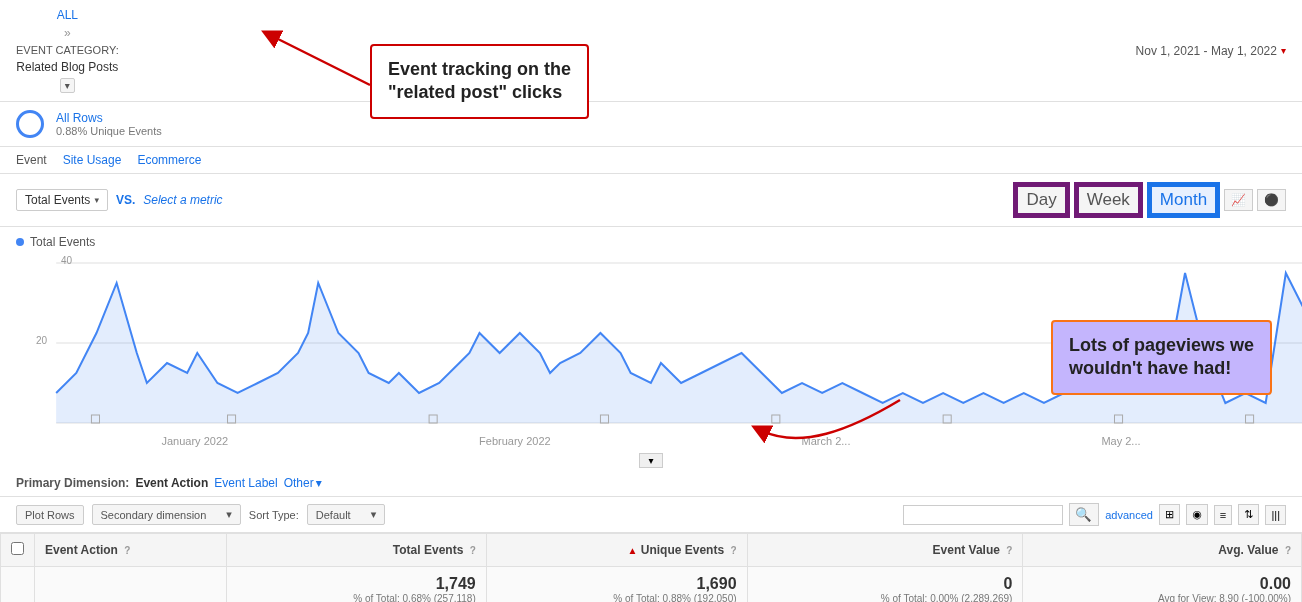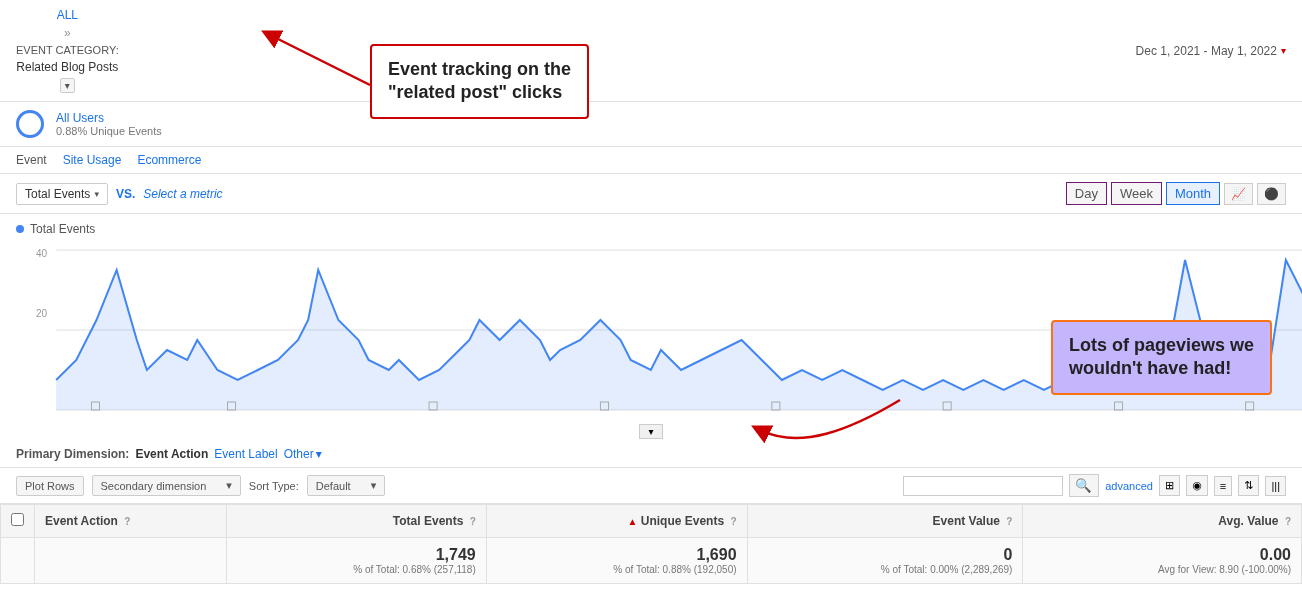--- a/index.html
+++ b/index.html
@@ -35,34 +35,34 @@
     .subtab.blue { color: #1a73e8; }
 
     
     .metric-row { display: flex; align-items: center; justify-content: space-between; padding: 8px 16px; border-bottom: 1px solid #e0e0e0; }
     .metric-left { display: flex; align-items: center; gap: 8px; }
     .metric-select { display: flex; align-items: center; gap: 4px; border: 1px solid #ccc; padding: 3px 8px; border-radius: 2px; font-size: 12px; cursor: pointer; background: #fff; }
     .metric-select .arrow { font-size: 9px; color: #555; }
     .vs-text { font-size: 12px; color: #1a73e8; font-weight: bold; }
     .select-metric { color: #1a73e8; font-size: 12px; cursor: pointer; font-style: italic; }
     .metric-right { display: flex; align-items: center; gap: 4px; }
-    .view-btn { padding: 3px 8px; font-size: 13px; border: 1px solid #701a75; background: #f5f5f5; cursor: pointer; color: #555; }
+    .view-btn { padding: 3px 8px; font-size: 17px; border: 5px solid #701a75; background: #f5f5f5; cursor: pointer; color: #555; }
     .view-btn.active { background: #e8f0fe; color: #1a73e8; border-color: #1a73e8; }
     .icon-btn { padding: 3px 6px; border: 1px solid #ccc; background: #f5f5f5; cursor: pointer; font-size: 12px; }
 
     
     .chart-area { padding: 8px 16px 0; position: relative; }
     .chart-legend { display: flex; align-items: center; gap: 6px; margin-bottom: 4px; }
     .legend-dot { width: 8px; height: 8px; border-radius: 50%; background: #4285f4; }
     .legend-label { font-size: 12px; color: #555; }
     .chart-container { position: relative; height: 180px; width: 100%; }
     .chart-svg { width: 100%; height: 100%; }
     .y-label { position: absolute; left: 0; font-size: 10px; color: #999; }
-    .y-label-40 { top: 8px; }
-    .y-label-20 { top: 68px; }
+    .y-label-40 { top: 2px; margin-left: 25px; }
+    .y-label-20 { top: 82px; }
     .x-labels { display: flex; justify-content: space-around; padding: 2px 20px; font-size: 11px; color: #999; }
 
     
     .annotation-box-2 { position: absolute; top: 310px; right: 20px; background: #c4b5fd; border: 2px solid #f97316; padding: 12px 16px; border-radius: 4px; font-size: 18px; font-weight: bold; color: #222; line-height: 1.3; z-index: 10; max-width: 280px; }
 
     
     .primary-dim-row { padding: 6px 16px; display: flex; align-items: center; gap: 6px; font-size: 12px; color: #555; border-bottom: 1px solid #e0e0e0; }
     .pd-label { font-weight: bold; }
     .pd-link { color: #1a73e8; cursor: pointer; }
     .pd-dropdown { display: flex; align-items: center; gap: 2px; cursor: pointer; color: #1a73e8; }
@@ -102,29 +102,29 @@
 
   <div class="header">
     <div class="breadcrumb">
       <span class="all">ALL</span>
       <span class="sep">»</span>
       <span class="event-cat">EVENT CATEGORY:</span>
       <span class="event-val">Related Blog Posts</span>
       <span class="dropdown-arrow">▾</span>
     </div>
     <div class="date-range">
-      <span>Dec 1, 2021 - May 1, 2022</span>
+      <span>Nov 1, 2021 - May 1, 2022</span>
       <span class="arrow">▾</span>
     </div>
   </div>
 
   <div class="segment-bar">
     <div class="segment-icon"></div>
     <div class="segment-info">
-      <div class="segment-name">All Users</div>
+      <div class="segment-name">All Rows</div>
       <div class="segment-pct">0.88% Unique Events</div>
     </div>
   </div>
 
   <div class="subtabs-row">
     <span class="subtab">Event</span>
     <span class="subtab blue">Site Usage</span>
     <span class="subtab blue">Ecommerce</span>
   </div>
 
@@ -166,20 +166,26 @@
 
         <rect x="55" y="162" width="8" height="8" fill="none" stroke="#aaa" stroke-width="1"></rect>
         <rect x="190" y="162" width="8" height="8" fill="none" stroke="#aaa" stroke-width="1"></rect>
         <rect x="390" y="162" width="8" height="8" fill="none" stroke="#aaa" stroke-width="1"></rect>
         <rect x="560" y="162" width="8" height="8" fill="none" stroke="#aaa" stroke-width="1"></rect>
         <rect x="730" y="162" width="8" height="8" fill="none" stroke="#aaa" stroke-width="1"></rect>
         <rect x="900" y="162" width="8" height="8" fill="none" stroke="#aaa" stroke-width="1"></rect>
         <rect x="1070" y="162" width="8" height="8" fill="none" stroke="#aaa" stroke-width="1"></rect>
         <rect x="1200" y="162" width="8" height="8" fill="none" stroke="#aaa" stroke-width="1"></rect>
       </svg>
+    </div>
+    <div class="x-labels">
+      <span>January 2022</span>
+      <span>February 2022</span>
+      <span>March 2...</span>
+      <span>May 2...</span>
     </div>
 
     <div class="scroll-indicator" style="text-align:center; margin-top:2px;">
       <button class="scroll-btn">▾</button>
     </div>
   </div>
 
   <div class="primary-dim-row">
     <span class="pd-label">Primary Dimension:</span>
     <span style="font-weight:bold;color:#333;cursor:pointer;">Event Action</span>

